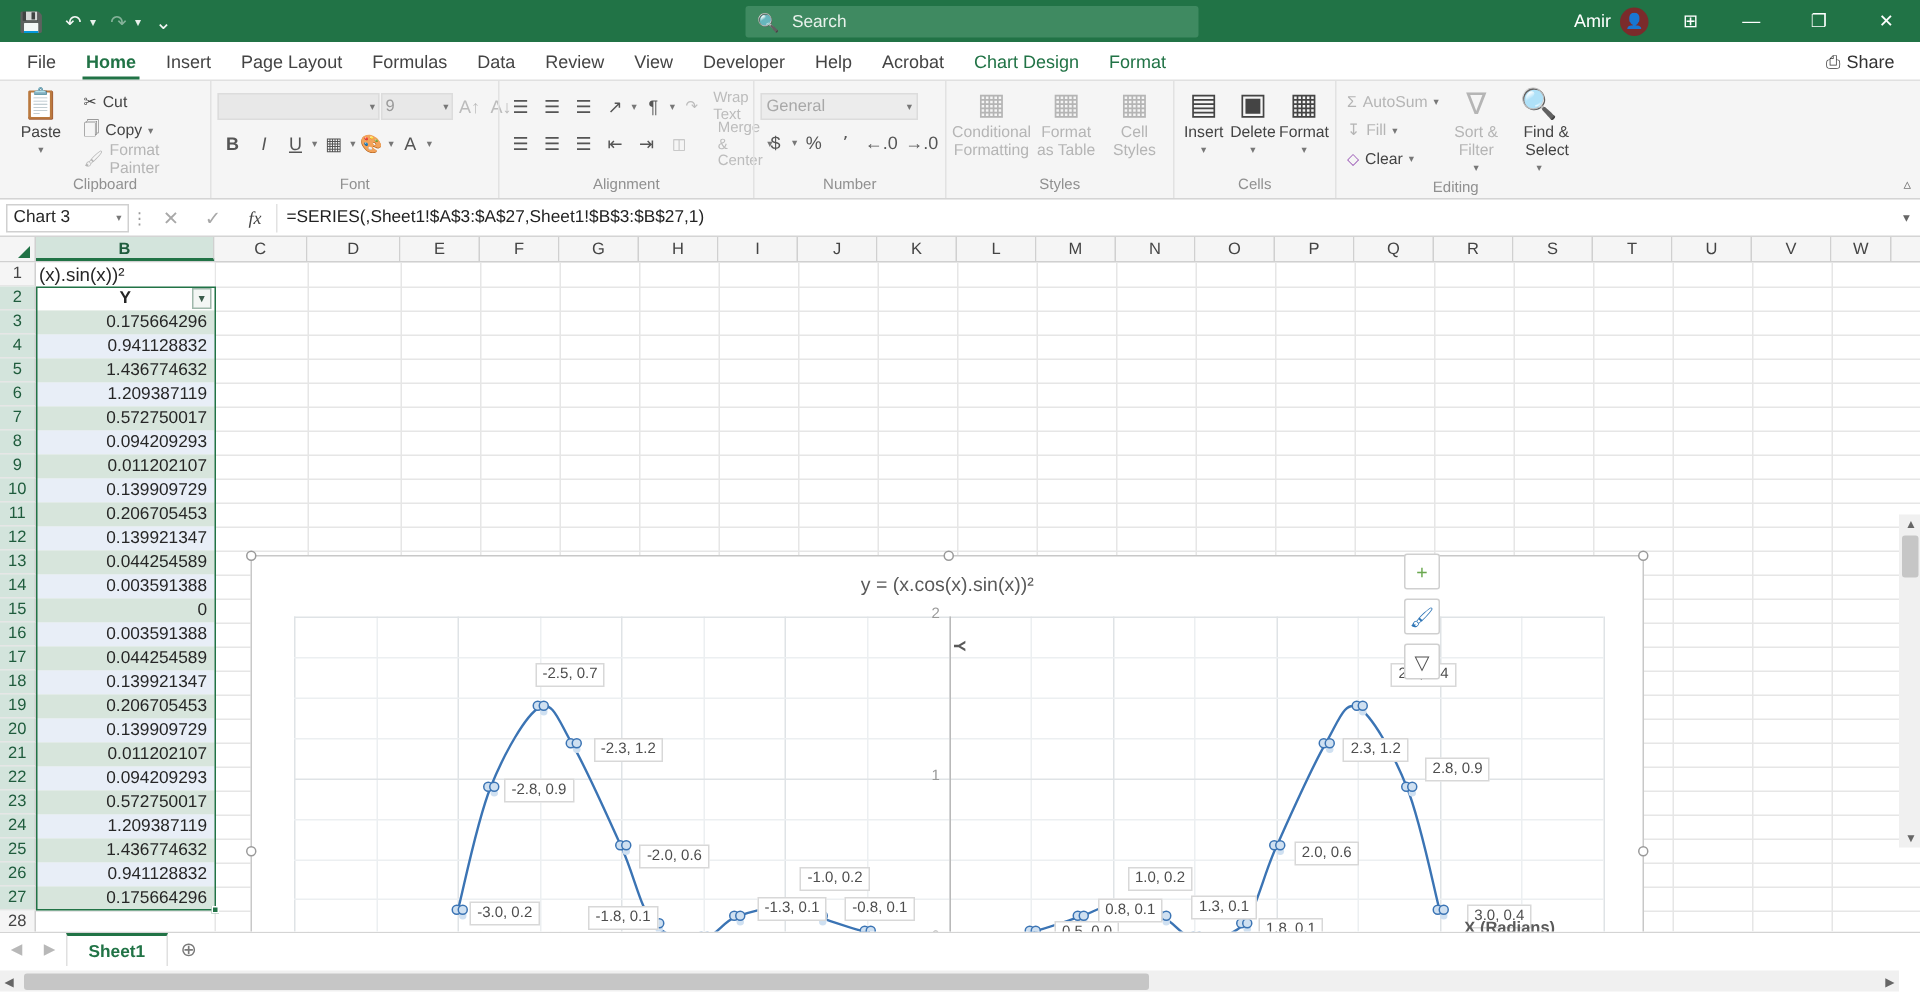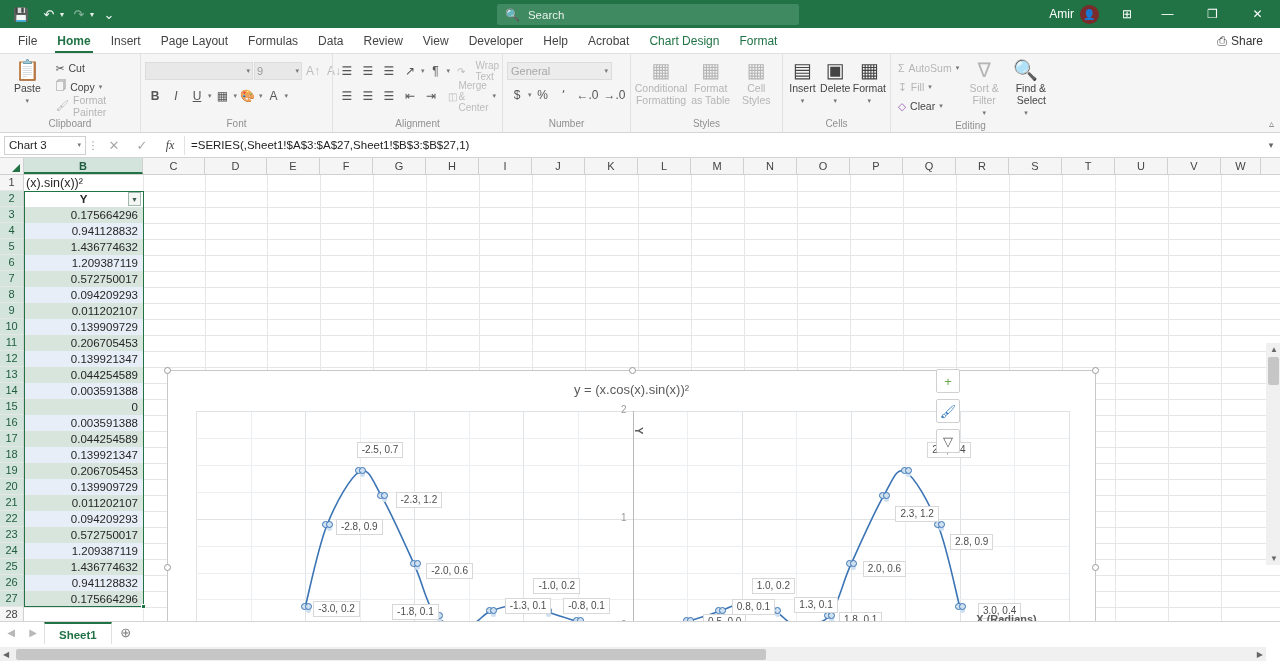--- a/index.html
+++ b/index.html
@@ -326,21 +326,21 @@
         </div>
       </div>
       <div class="rowline">
         <div class="ibtn">☰</div>
         <div class="ibtn">☰</div>
         <div class="ibtn">☰</div>
         <div class="ibtn">⇤</div>
         <div class="ibtn">⇥</div>
         <div class="ibtn dis" style="min-width:auto;font-size:10px;padding-left:6px">
           <span>◫</span>
-          <span style="margin-left:1px">Merge &amp; Center</span>
+          <span style="margin-left:21px">Merge &amp; Center</span>
           <span class="caret" style="margin-left:3px">▾</span>
         </div>
       </div>
     </div>
     <div class="grp-label">Alignment</div>
   </div>
 
   <div class="grp" style="width:128px">
     <div class="grp-body" style="flex-direction:column;gap:4px;padding-top:4px">
       <div class="rowline" style="height:19px">
@@ -672,23 +672,23 @@
           <div class="dlabel" style="left: 196.075px; top: 193.19px;">-1.8, 0.1</div>
           <div class="dlabel" style="left: 308.637px; top: 187.27px;">-1.3, 0.1</div>
           <div class="dlabel" style="left: 337.375px; top: 167.078px;">-1.0, 0.2</div>
           <div class="dlabel" style="left: 367.2px; top: 187.268px;">-0.8, 0.1</div>
           <div class="dlabel" style="left: 507.062px; top: 202.569px;">0.5, 0.0</div>
           <div class="dlabel" style="left: 535.8px; top: 188.268px;">0.8, 0.1</div>
           <div class="dlabel" style="left: 555.625px; top: 167.078px;">1.0, 0.2</div>
           <div class="dlabel" style="left: 598.362px; top: 186.27px;">1.3, 0.1</div>
           <div class="dlabel" style="left: 642.925px; top: 201.19px;">1.8, 0.1</div>
           <div class="dlabel" style="left: 666.75px; top: 149.667px;">2.0, 0.6</div>
-          <div class="dlabel" style="left: 699.487px; top: 95px;">2.3, 1.2</div>
+          <div class="dlabel" style="left: 699.487px; top: 81px;">2.3, 1.2</div>
           <div class="dlabel" style="left: 731.312px; top: 30.6406px;">2.5, 1.4</div>
-          <div class="dlabel" style="left: 754.05px; top: 123px;">2.8, 0.9</div>
+          <div class="dlabel" style="left: 754.05px; top: 94px;">2.8, 0.9</div>
           <div class="dlabel" style="left: 781.875px; top: 192.42px;">3.0, 0.4</div>
         </div>
       <div class="xlabel" id="xlab" style="left: 780.244px; top: 202.333px;">X (Radians)</div>
       <div class="ylabel" id="ylab" style="left: 448.5px; top: 16.15px;">Y</div>
     </div>
 
     <div class="handle" style="left:-4px;top:-4px"></div>
     <div class="handle" style="left:461px;top:-4px"></div>
     <div class="handle" style="right:-4px;top:-4px"></div>
     <div class="handle" style="left:-4px;top:193px"></div>

